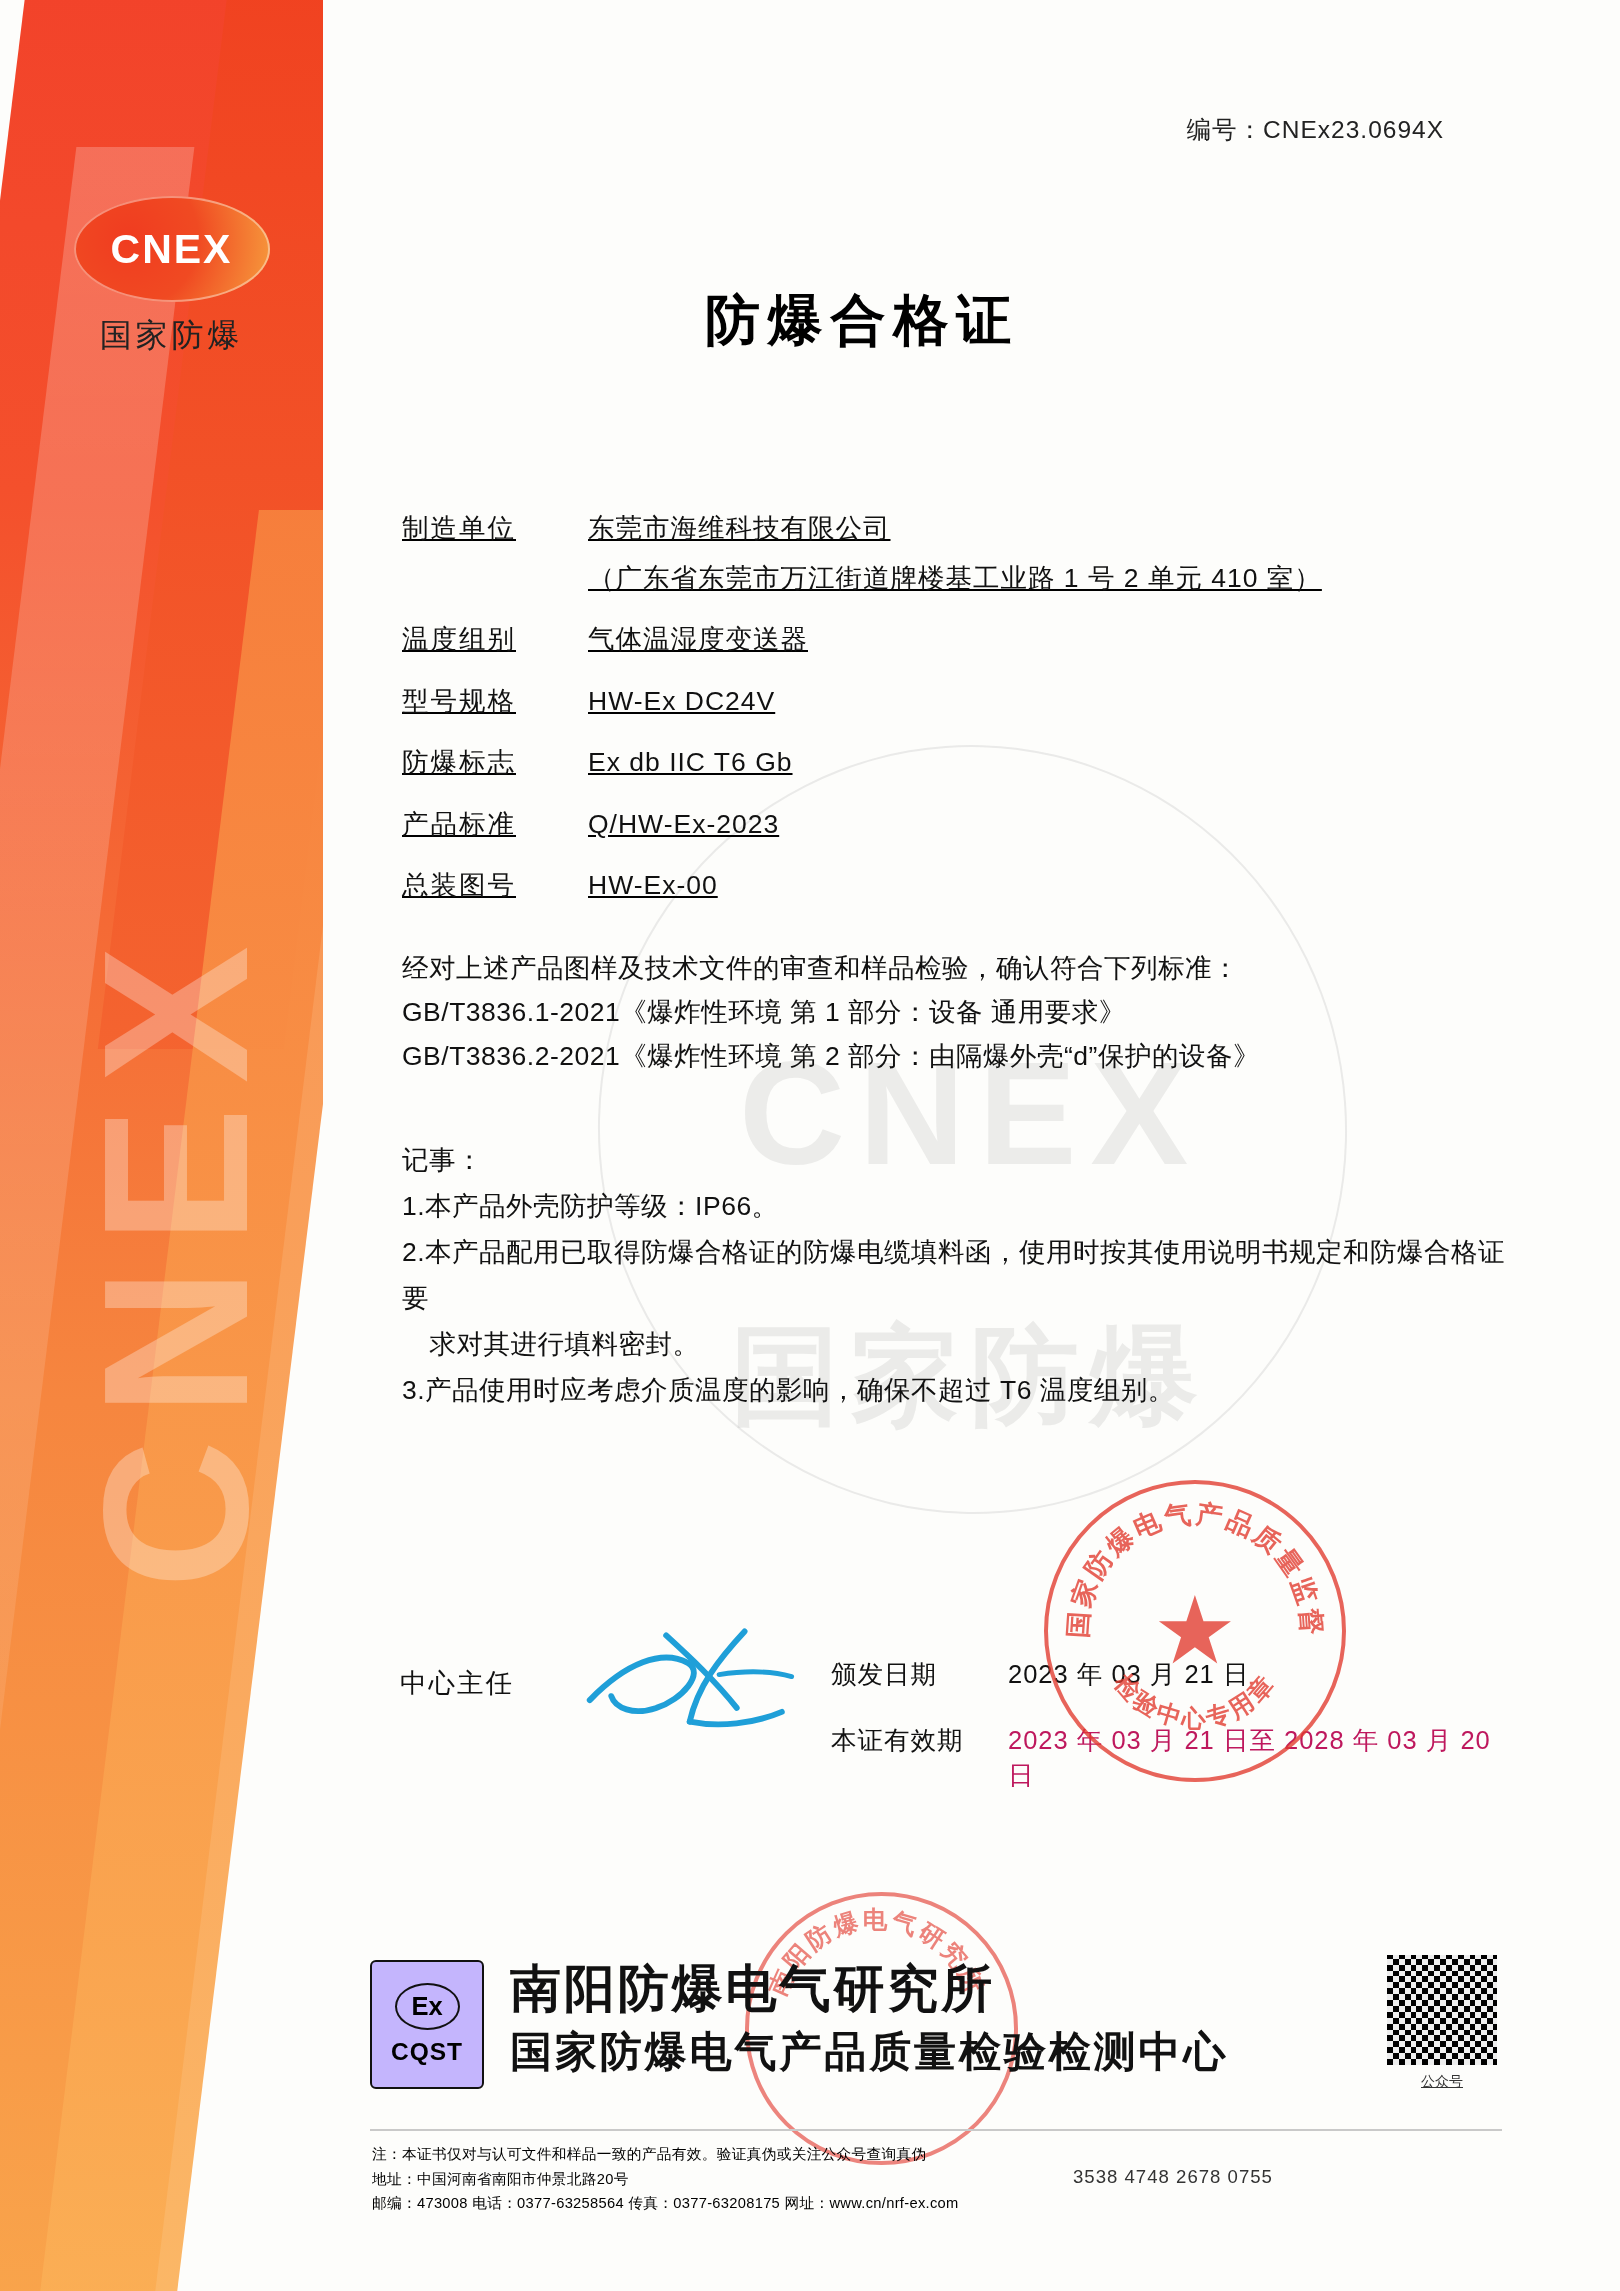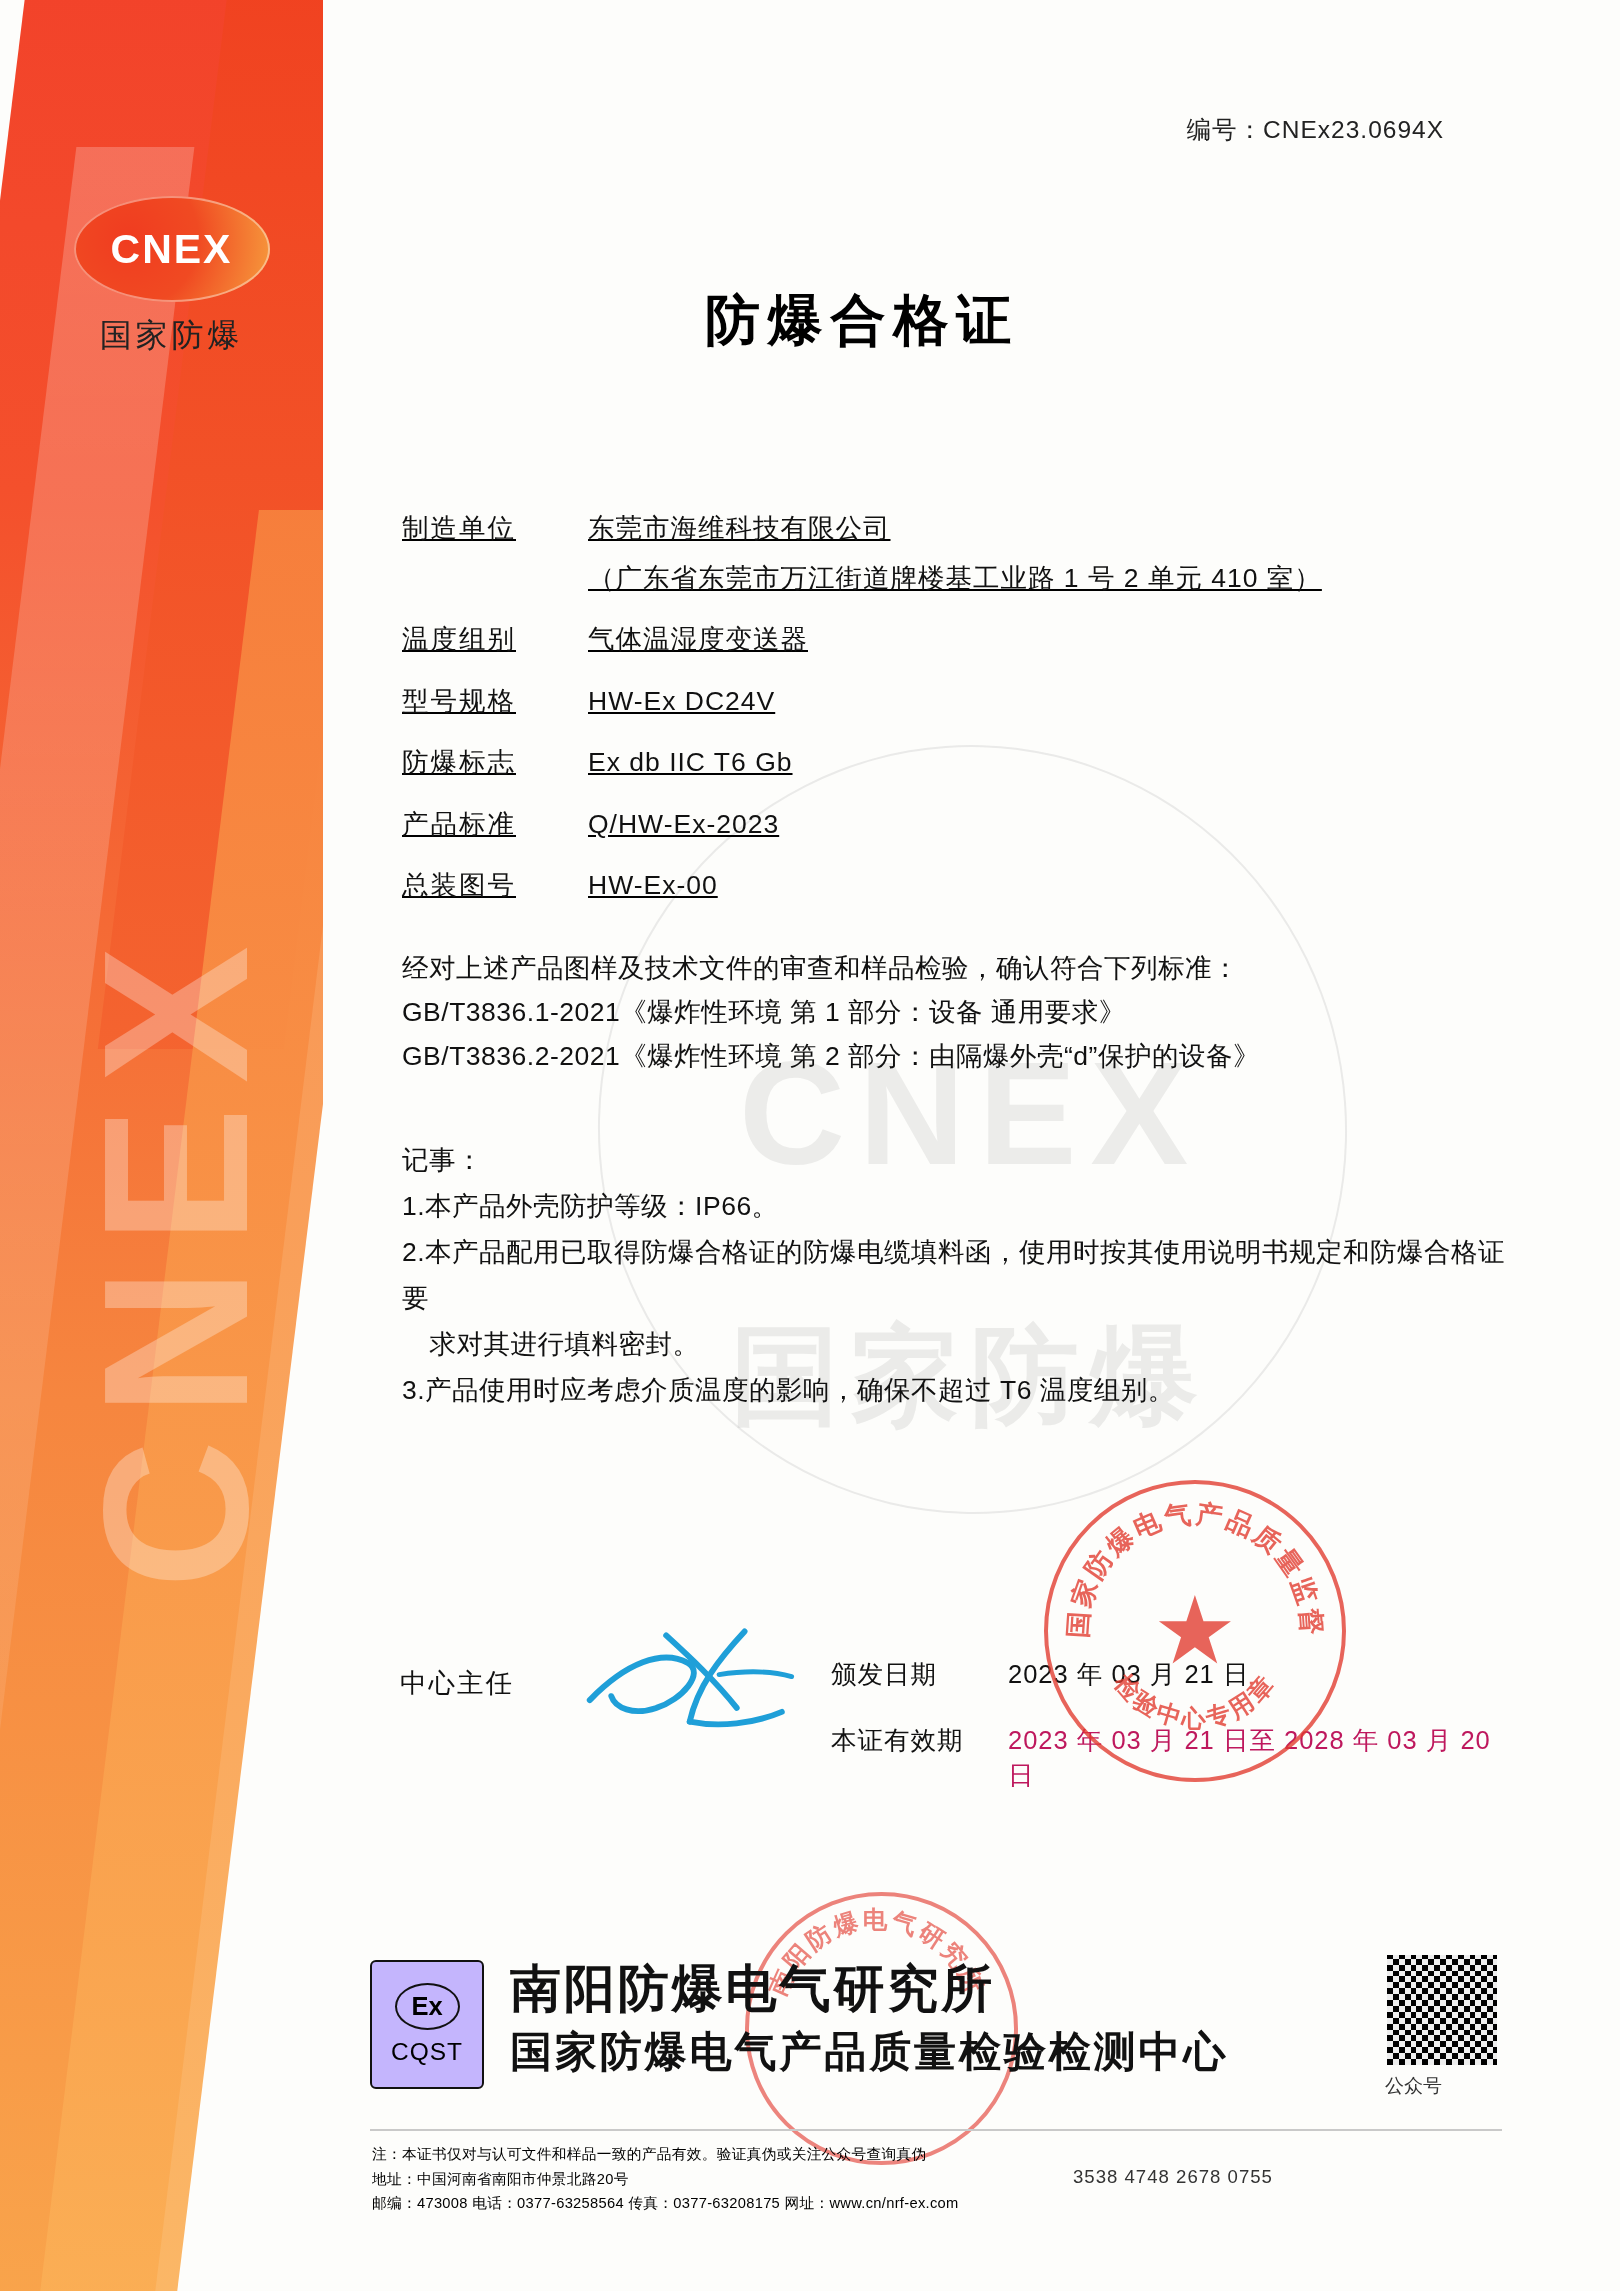--- a/index.html
+++ b/index.html
@@ -325,21 +325,21 @@
   .ex-badge .ex-o {
     width: 61px; height: 43px;
     border: 2.9px solid #111;
     border-radius: 50%;
     display: flex; align-items: center; justify-content: center;
     font-size: 25.5px; font-weight: bold;
   }
   .ex-badge .ex-t {
     margin-top: 7.8px;
     font-size: 24.5px;
-    font-weight: normal;
+    font-weight: bold;
     letter-spacing: 1px;
   }
 
   .inst-1 {
     position: absolute;
     left: 510px;
     top: 1955px;
     font-size: 51px;
     font-weight: bold;
     letter-spacing: 2.9px;
@@ -365,23 +365,24 @@
     background:
       repeating-linear-gradient(90deg, #111 0 5.9px, #fff 5.9px 11.8px),
       repeating-linear-gradient(0deg, #111 0 5.9px, #fff 5.9px 11.8px);
     background-blend-mode: difference;
   }
   .qr-cap {
     position: absolute;
     right: 121px;
     top: 2073px;
     width: 114px;
-    text-align: left;
-    font-size: 19px;
+    text-align: center;
+    font-size: 14px;
     color: #333;
+    text-decoration: underline;
   }
 
   
   .footline {
     position: absolute;
     left: 370px;
     right: 118px;
     top: 2129px;
     border-top: 2px solid #c9c9c9;
   }

